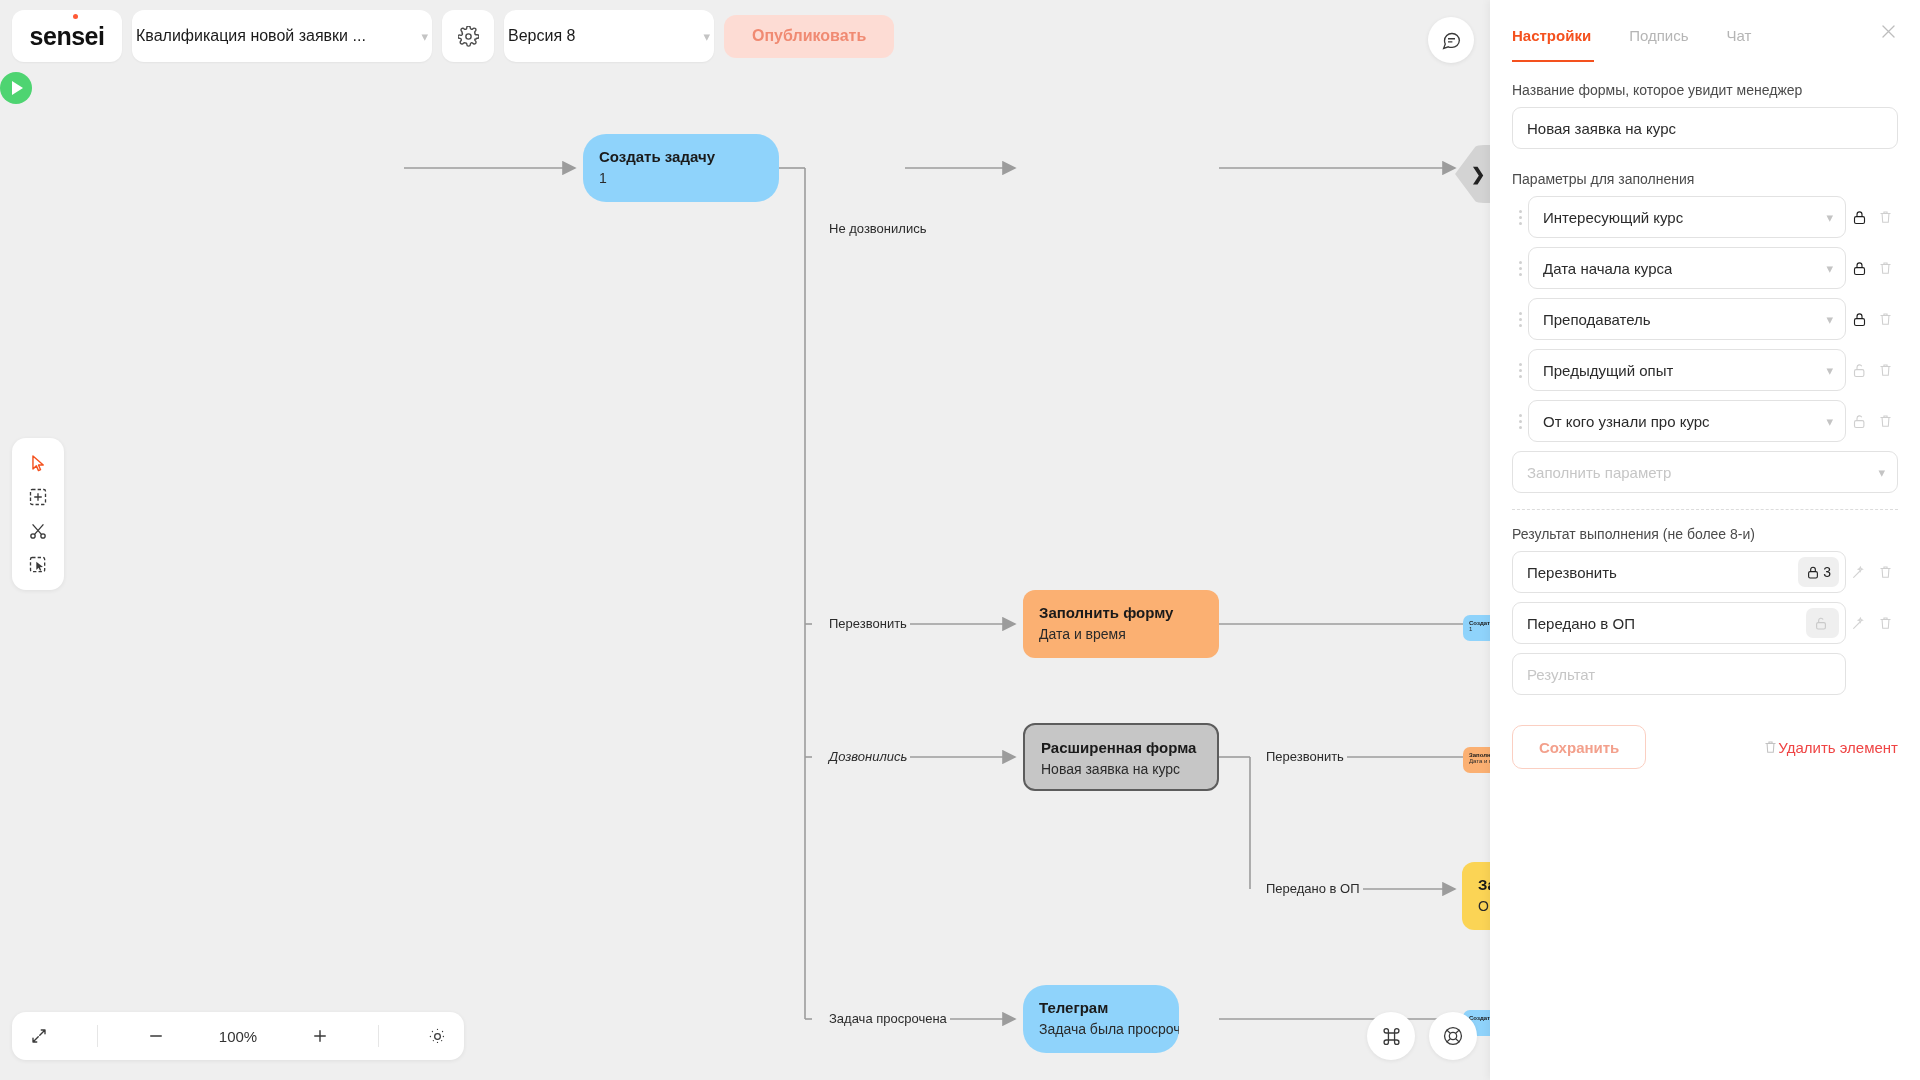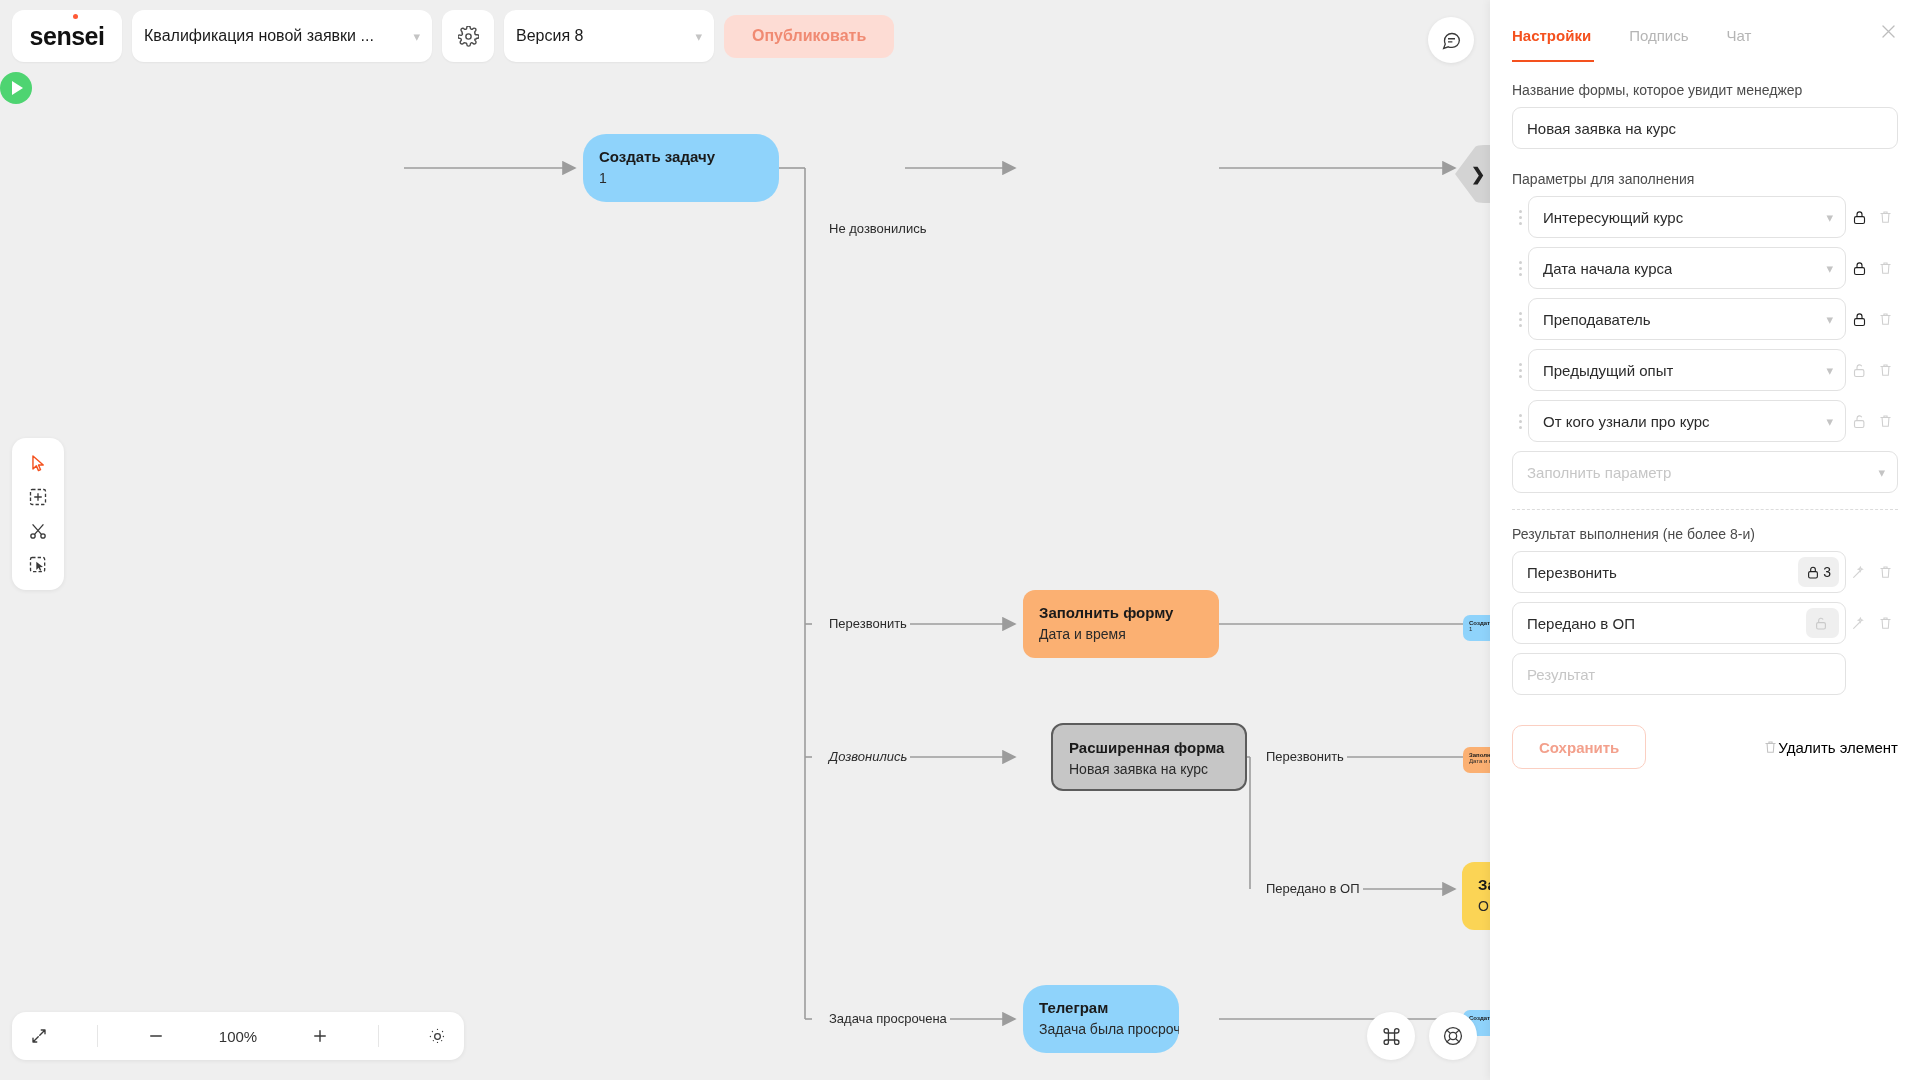--- a/index.html
+++ b/index.html
@@ -21,21 +21,21 @@
     width: 110px; height: 52px; background: #fff; border-radius: 12px;
     display: flex; align-items: center; justify-content: center;
     box-shadow: 0 1px 2px rgba(0,0,0,0.05);
   }
   .logo-text { font-size: 25px; font-weight: 700; letter-spacing: -0.5px; color: #111; position: relative; }
   .logo-dot { position: absolute; right: 1px; top: 1px; width: 5px; height: 5px; background: #ff5a36; border-radius: 50%; }
 
   .select-card {
     height: 52px; background: #fff; border-radius: 12px;
     display: flex; align-items: center; justify-content: space-between;
-    padding: 0 12px; box-shadow: 0 1px 2px rgba(0,0,0,0.05);
+    padding: 0 4px; box-shadow: 0 1px 2px rgba(0,0,0,0.05);
     font-size: 16px; color: #1b1b1b; cursor: pointer;
   }
   .w-proc { width: 300px; }
   .w-ver { width: 210px; }
   .chev { color: #c4c4c4; font-size: 13px; margin-left: 10px; }
 
   .icon-card {
     width: 52px; height: 52px; background: #fff; border-radius: 12px;
     display: flex; align-items: center; justify-content: center;
     box-shadow: 0 1px 2px rgba(0,0,0,0.05); cursor: pointer;
@@ -174,21 +174,21 @@
     background: #efefef; border-radius: 7px; font-size: 14px; color: #1f1f1f; cursor: pointer;
   }
   .lock-badge.open { background: #efefef; color: #c9c9c9; }
 
   .panel-footer { display: flex; align-items: center; justify-content: space-between; margin-top: 30px; }
   .save-btn {
     height: 44px; padding: 0 26px; border: 1.5px solid #fbcfc2; border-radius: 10px;
     display: flex; align-items: center; color: #f3a08c; font-size: 15px; font-weight: 700; cursor: pointer;
     background: #fff;
   }
-  .del-elem { display: flex; align-items: center; gap: 0; color: #000000; font-size: 15px; cursor: pointer; }
+  .del-elem { display: flex; align-items: center; gap: 0; color: #ef4444; font-size: 15px; cursor: pointer; }
 </style>
 </head>
 <body>
 
 <div id="root">
 
   <div class="topbar">
     <div class="logo-card">
       <div class="logo-text">sensei</div>
       <div class="logo-dot" style="position:absolute;left:73px;top:14px;"></div>
@@ -272,21 +272,21 @@
       <div class="t">Создать задачу</div>
       <div class="s">1</div>
     </div>
 
 
     <div class="node n-orange" style="left:1023px;top:518px;width:196px;height:68px;">
       <div class="t">Заполнить форму</div>
       <div class="s">Дата и время</div>
     </div>
 
-    <div class="node n-gray" style="left:1023px;top:651px;width:196px;height:68px;margin-left:28px;">
+    <div class="node n-gray" style="left:1023px;top:651px;width:196px;height:68px;">
       <div class="t">Расширенная форма</div>
       <div class="s">Новая заявка на курс</div>
     </div>
 
     <div class="node n-yellow" style="left:1462px;top:790px;width:90px;height:68px;">
       <div class="t">За</div>
       <div class="s">О</div>
     </div>
 
     <div class="node n-blue" style="left:1023px;top:913px;width:156px;height:68px;">

